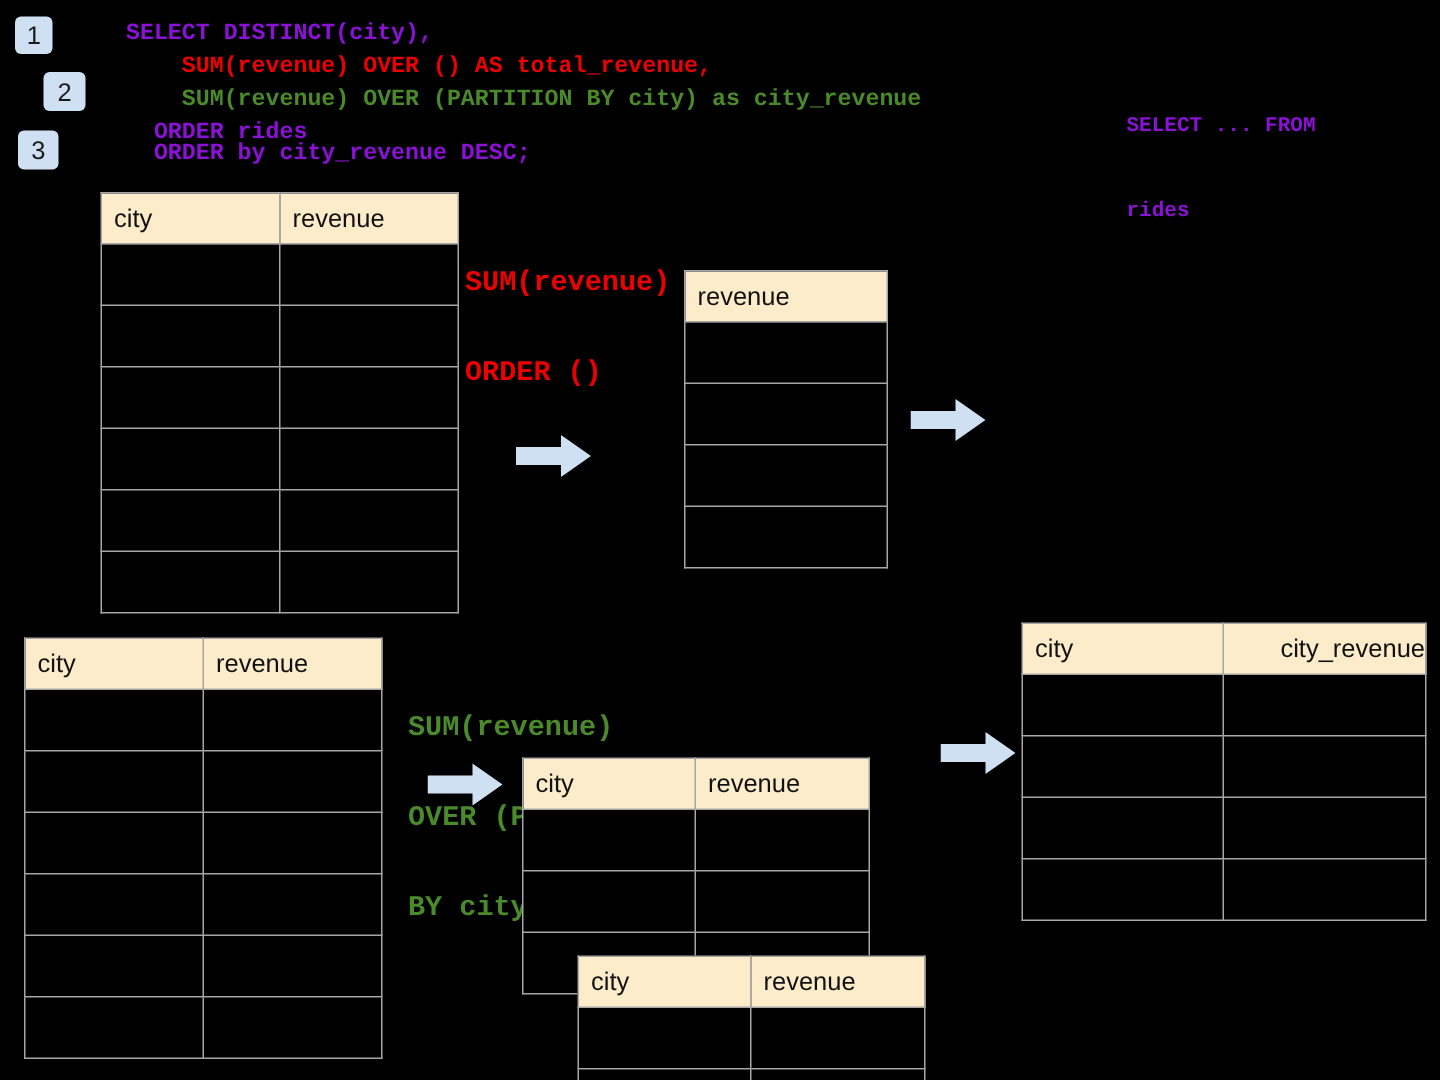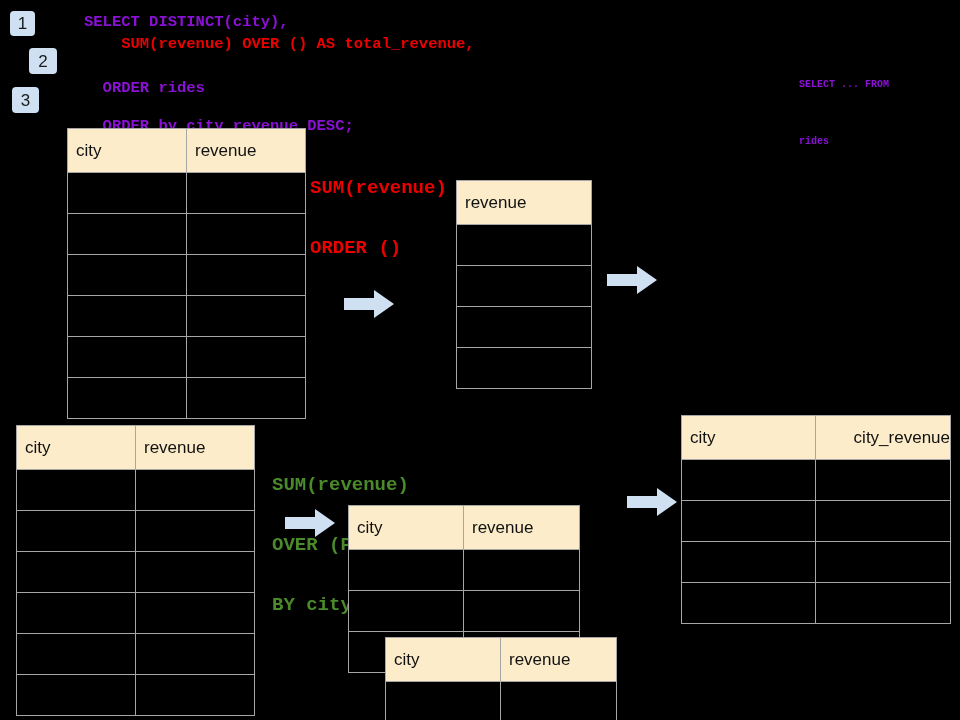--- a/index.html
+++ b/index.html
@@ -49,23 +49,22 @@
     font-family: "Liberation Mono", monospace;
     font-size: 19px;
     font-weight: bold;
     white-space: pre;
     line-height: 20px;
   }
   .annot-red    { color: #ec0000; }
   .annot-green  { color: #4a8a2a; }
   .annot-purple { color: #8b11d6; }
   .annot-small  {
-    font-size: 10px;
+    font-size: 14px;
     line-height: 19px;
-    margin-left: 48px;
   }
 
   
   .tbl {
     position: absolute;
     border-collapse: collapse;
     table-layout: fixed;
     background: #000000;
   }
   .tbl th, .tbl td {
@@ -74,21 +73,21 @@
     margin: 0;
   }
   .tbl th {
     background: #fcecc9;
     color: #111111;
     font-family: "Liberation Sans", sans-serif;
     font-size: 17px;
     font-weight: normal;
     text-align: left;
     padding-left: 8px;
-    height: 44px;
+    height: 34px;
     box-sizing: border-box;
   }
   .tbl td {
     background: #000000;
     height: 41px;
     box-sizing: border-box;
   }
 
   
   .arrow {
@@ -106,22 +105,23 @@
   </div>
   <div class="badge" style="left:29px; top:48px; width:28px; height:26px;">
     <span>2</span>
   </div>
   <div class="badge" style="left:12px; top:87px; width:27px; height:26px;">
     <span>3</span>
   </div>
 
   <div class="code code-red" style="left:84px; top:34px;">    SUM(revenue) OVER () AS total_revenue,</div>
   <div class="code code-purple" style="left:84px; top:12px;">SELECT DISTINCT(city),</div>
+  <div class="code code-green" style="left:84px; top:56px;">    SUM(revenue) OVER (PARTITION BY city) as city_revenue</div>
   <div class="code code-purple" style="left:84px; top:78px;">  ORDER rides</div>
-  <div class="code code-purple" style="left:84px; top:116px;">  ORDER by city_revenue DESC;</div>
+  <div class="code code-purple" style="left:84px; top:92px;">  ORDER by city_revenue DESC;</div>
 
   <div class="annot annot-purple annot-small" style="left:751px; top:37px;">
     <div>SELECT ... FROM</div>
     <div>rides</div>
   </div>
 
   <div class="annot annot-red" style="left:310px; top:138px;">
     <div>SUM(revenue)</div>
     <div>ORDER ()</div>
   </div>

